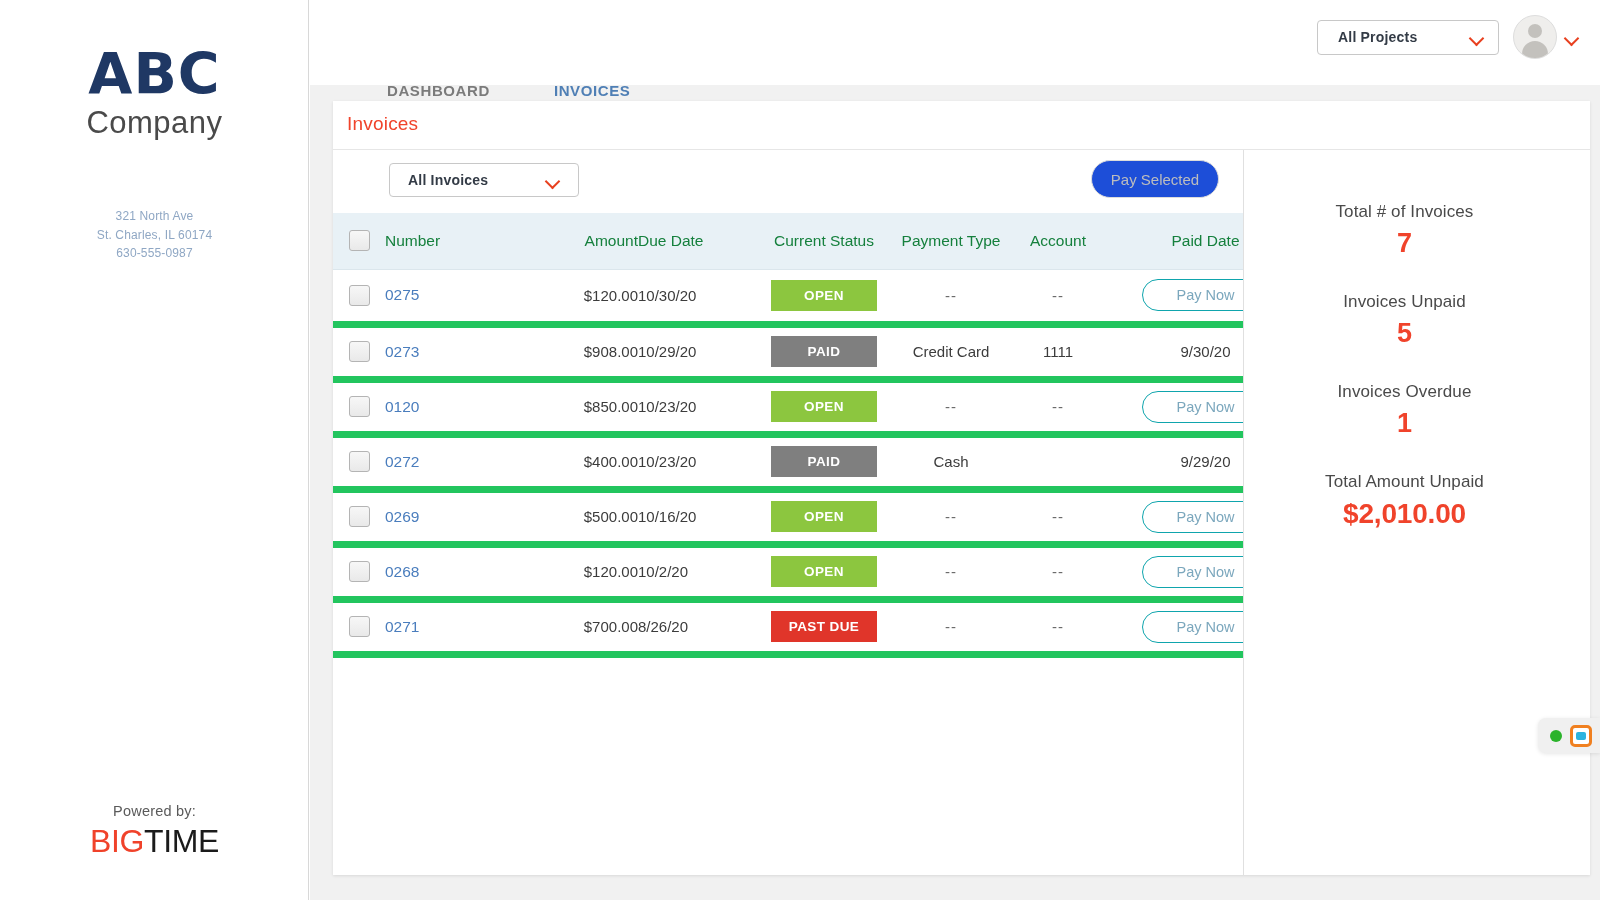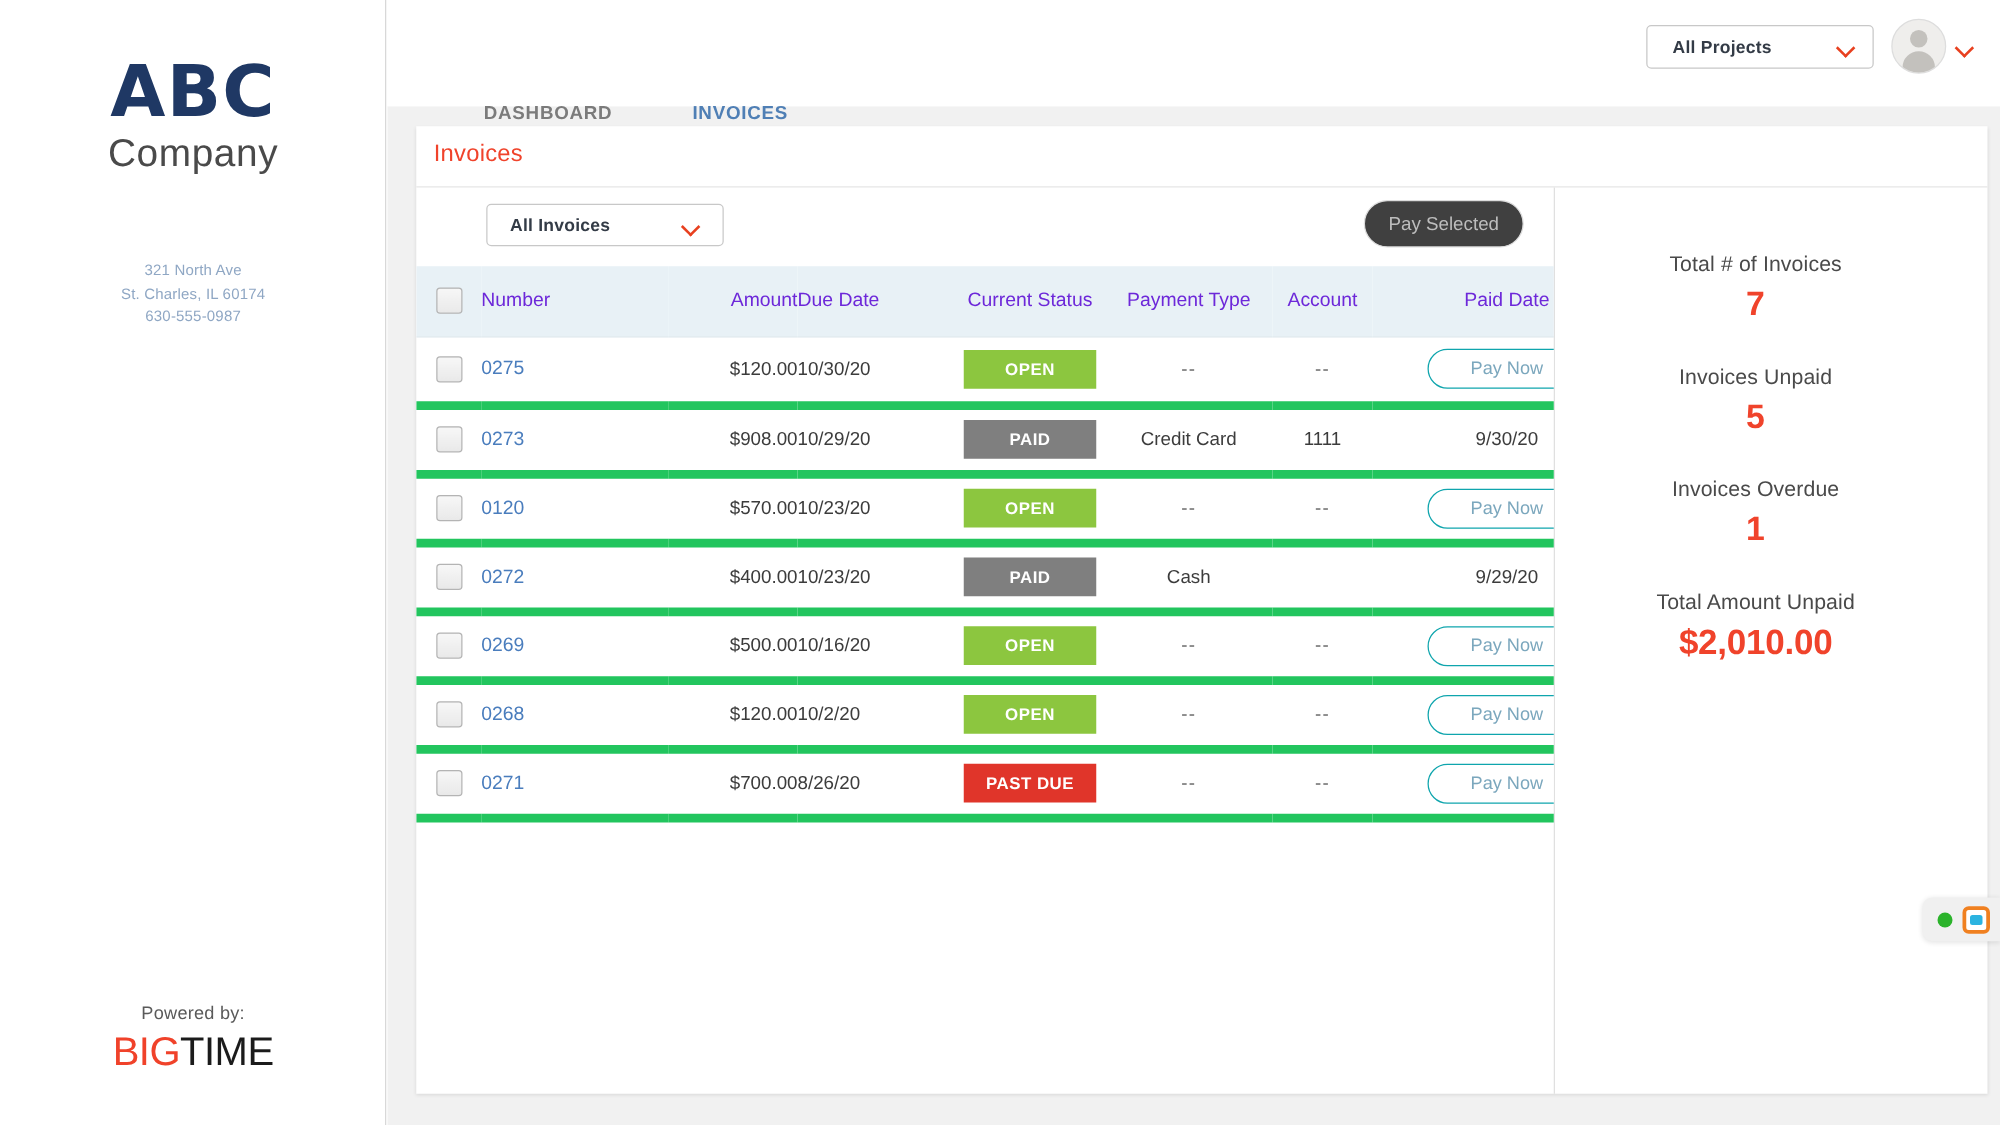--- a/index.html
+++ b/index.html
@@ -275,41 +275,41 @@
     font-weight: 700;
     color: #333b46;
     letter-spacing: 0.2px;
   }
   .pay-selected {
     position: absolute;
     left: 758px; top: 10px;
     width: 128px; height: 38px;
     border: 1px solid #dcdcdc;
     border-radius: 19px;
-    background: #404040;
+    background: #1d4ed8;
     color: #bdbdbd;
     font-size: 15px;
     font-family: "Liberation Sans", sans-serif;
     cursor: default;
   }
 
   
   table.invoices {
     position: absolute;
     left: 0; top: 63px;
     width: 980px;
     border-collapse: collapse;
     table-layout: fixed;
   }
   table.invoices thead tr { background: #e8f1f6; }
   table.invoices th {
     height: 56px;
     font-size: 15.5px;
     font-weight: 400;
-    color: #6d28d9;
+    color: #15803d;
     padding: 0;
     vertical-align: middle;
   }
   table.invoices td {
     height: 55px;
     font-size: 15px;
     color: #3c3c3c;
     padding: 0;
     vertical-align: middle;
     border-bottom: 7px solid #22c55e;
@@ -547,21 +547,21 @@
                 <td class="td-amount">$908.00</td>
                 <td class="td-due">10/29/20</td>
                 <td class="td-status"><span class="badge paid">PAID</span></td>
                 <td class="td-ptype">Credit Card</td>
                 <td class="td-acct">1111</td>
                 <td class="td-paid">9/30/20</td>
               </tr>
               <tr>
                 <td class="td-check"><span class="cbx"></span></td>
                 <td class="td-number"><a class="inv-link">0120</a></td>
-                <td class="td-amount">$570.00</td>
+                <td class="td-amount">$850.00</td>
                 <td class="td-due">10/23/20</td>
                 <td class="td-status"><span class="badge open">OPEN</span></td>
                 <td class="td-ptype"><span class="dash">--</span></td>
                 <td class="td-acct"><span class="dash">--</span></td>
                 <td class="td-paid"><span class="pay-now">Pay Now</span></td>
               </tr>
               <tr>
                 <td class="td-check"><span class="cbx"></span></td>
                 <td class="td-number"><a class="inv-link">0272</a></td>
                 <td class="td-amount">$400.00</td>

